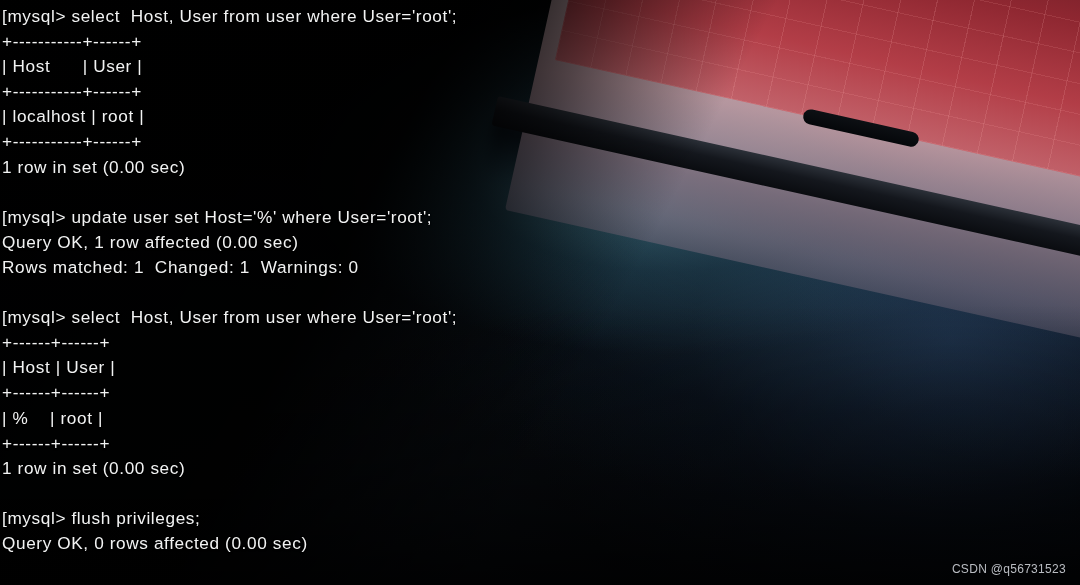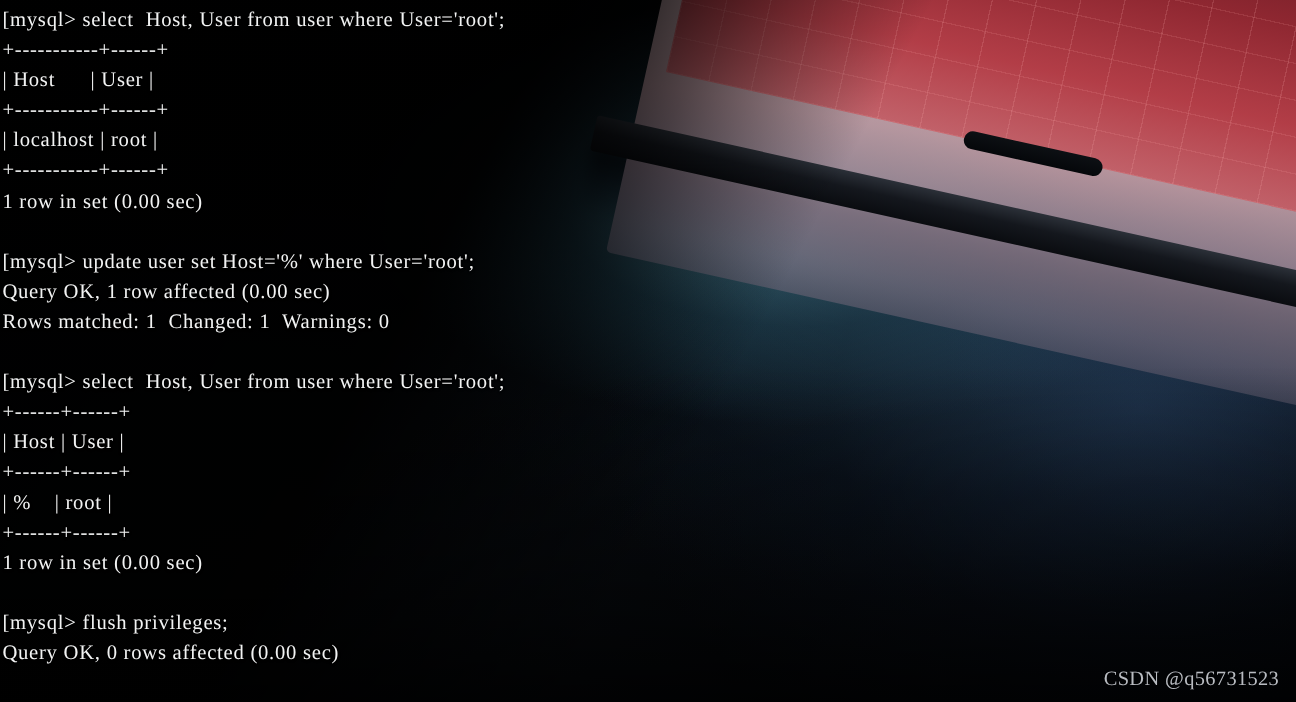--- a/index.html
+++ b/index.html
@@ -108,37 +108,37 @@
     background:
       linear-gradient(0deg, rgba(0,0,0,0.80) 0%, rgba(0,0,0,0.35) 22%, rgba(0,0,0,0.0) 48%);
   }
 
   
   #term {
     position:absolute;
     left:0; top:0;
     width:1080px; height:585px;
     padding:4px 0 0 2px;
-    font-family:Liberation Serif, serif;
+    font-family:Liberation Sans, sans-serif;
     font-size:17.2px;
     line-height:25.1px;
     letter-spacing:0.62px;
     color:#f2f3f3;
     white-space:pre;
     text-shadow:0 0 1px rgba(0,0,0,0.95), 0 1px 2px rgba(0,0,0,0.9);
     -webkit-font-smoothing:antialiased;
   }
   .tline { height:25.1px; }
   .tline.blank { color:transparent; }
 
   #watermark {
     position:absolute;
     right:14px; bottom:9px;
-    font-family:Liberation Serif, serif;
-    font-size:17px;
+    font-family:Liberation Sans, sans-serif;
+    font-size:12px;
     color:#c9ccd2;
     letter-spacing:0.3px;
     opacity:.92;
   }
 </style>
 </head>
 <body>
 
 <div id="screen">
 

